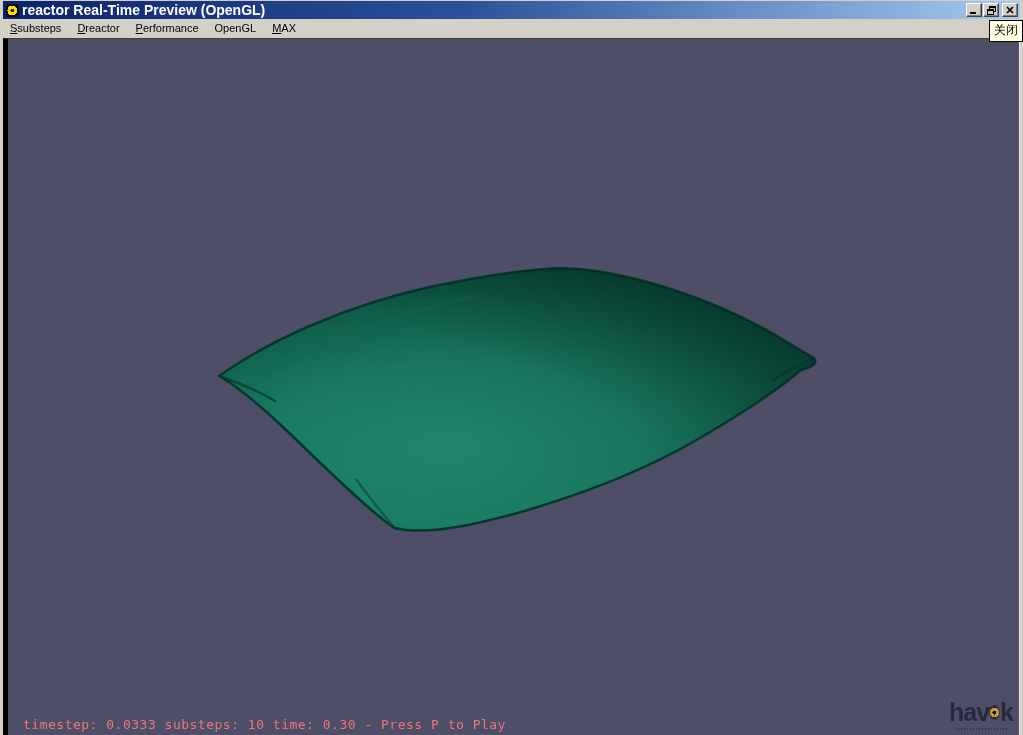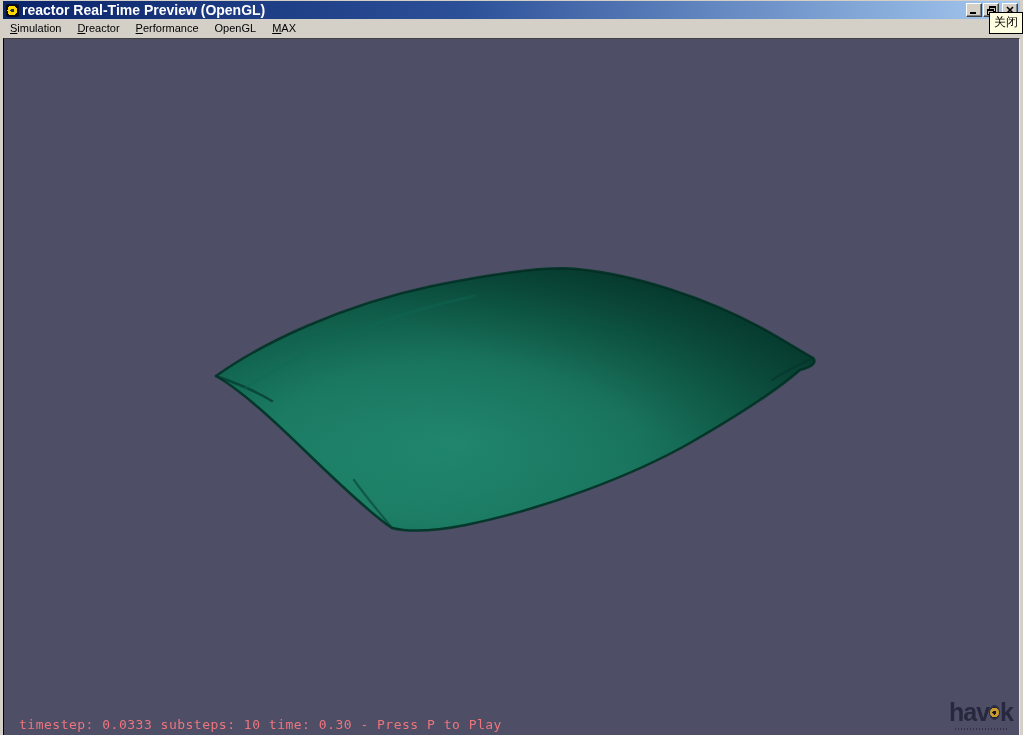--- a/index.html
+++ b/index.html
@@ -39,29 +39,29 @@
   
   .menubar {
     height:19px; flex:0 0 19px; display:flex; align-items:center;
     background:#d4d0c8; font-size:11px; color:#000; padding-left:2px;
   }
   .menu-item { padding:2px 8px 3px 8px; white-space:nowrap; }
   .menu-item:first-child { padding-left:5px; }
   .menu-item u { text-decoration:underline; }
   
   .tooltip {
-    position:absolute; top:12px; right:0; z-index:20;
+    position:absolute; top:20px; right:0; z-index:20;
     background:#ffffe1; border:1px solid #000;
     font-size:12px; color:#000; padding:1px 4px 2px 4px; white-space:nowrap;
   }
   
   .viewport {
     position:relative; flex:1 1 auto; overflow:hidden;
     background:#4e4e66;
-    border-top:1px solid #404040; border-left:1px solid #000000;
+    border-top:1px solid #404040; border-left:5px solid #000000;
     border-right:1px solid #ece9e2;
   }
   .scene { position:absolute; inset:0; width:100%; height:100%; }
   .status {
     position:absolute; left:15px; bottom:3px;
     font-family:"DejaVu Sans Mono", monospace;
     font-size:13px; color:#ee757d; letter-spacing:0.5px; white-space:nowrap;
   }
   
   .havok { position:absolute; right:6px; bottom:5px; width:64px; }
@@ -104,21 +104,21 @@
       </button>
       <button class="winbtn close" style="align-items:center;padding:0;">
         <svg width="8" height="8" viewBox="0 0 8 8">
           <path d="M1 1 L7 7 M7 1 L1 7" stroke="#000" stroke-width="1.6"></path>
         </svg>
       </button>
     </div>
   </div>
 
   <div class="menubar">
-    <div class="menu-item"><u>S</u><span>imulation</span></div>
+    <div class="menu-item"><u>S</u><span>substeps</span></div>
     <div class="menu-item"><u>D</u><span>reactor</span></div>
     <div class="menu-item"><u>P</u><span>erformance</span></div>
     <div class="menu-item"><u></u><span>OpenGL</span></div>
     <div class="menu-item"><u>M</u><span>AX</span></div>
   </div>
 
   <div class="tooltip">关闭</div>
 
   <div class="viewport">
     <svg class="scene" viewBox="0 0 1015 696" preserveAspectRatio="none">

